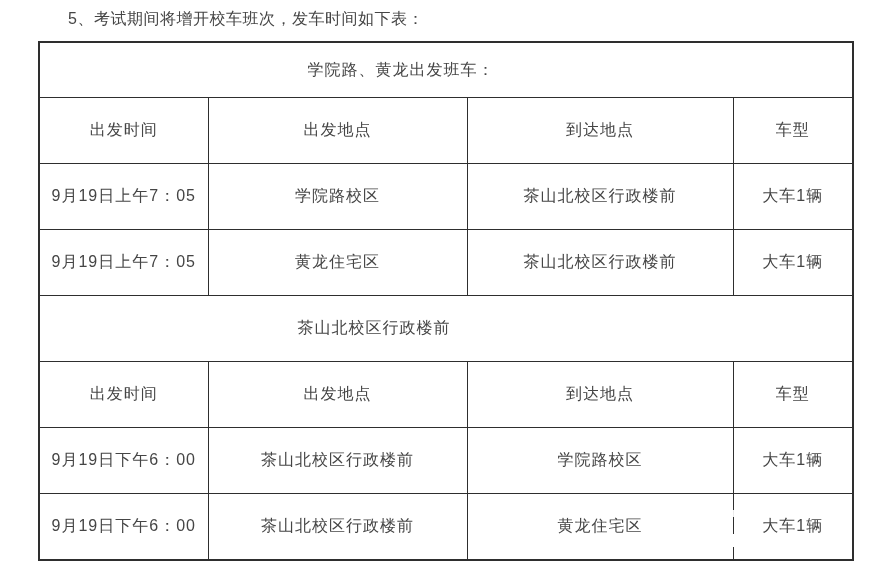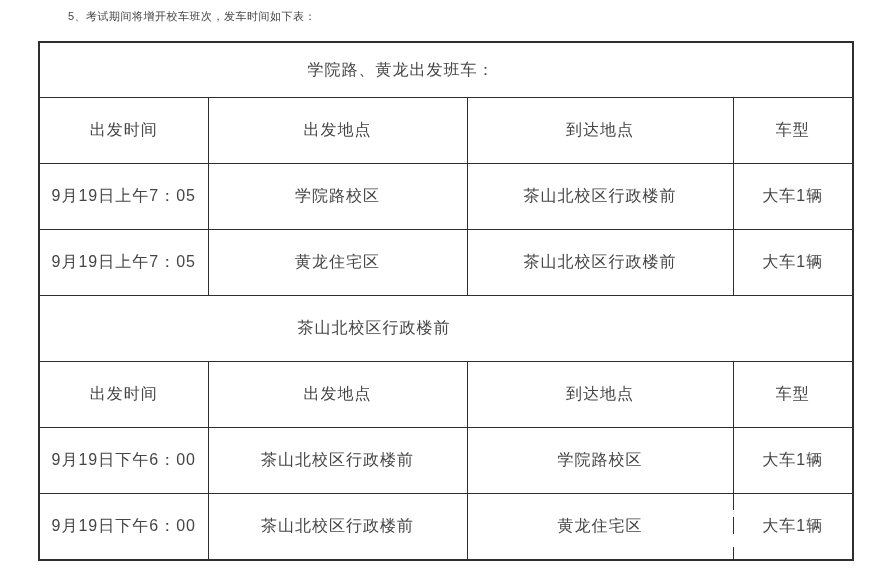--- a/index.html
+++ b/index.html
@@ -4,21 +4,21 @@
 <style>
   html,body{margin:0;padding:0;}
   body{
     width:882px;height:573px;position:relative;overflow:hidden;
     background:var(--bg,#ffffff);
     font-family:"Liberation Sans","DejaVu Sans",sans-serif;
     color:var(--text,#454545);
   }
   .heading{
     position:absolute;left:68px;top:9px;
-    font-size:11px;letter-spacing:0.5px;color:var(--text,#454545);
+    font-size:16px;letter-spacing:0.5px;color:var(--text,#454545);
     white-space:nowrap;
   }
   table.bus{
     position:absolute;left:38px;top:41px;
     border-collapse:collapse;table-layout:fixed;
     width:814px;
     border:2px solid var(--border,#2e2e2e);
     font-size:16px;color:var(--text,#454545);
   }
   table.bus td{

